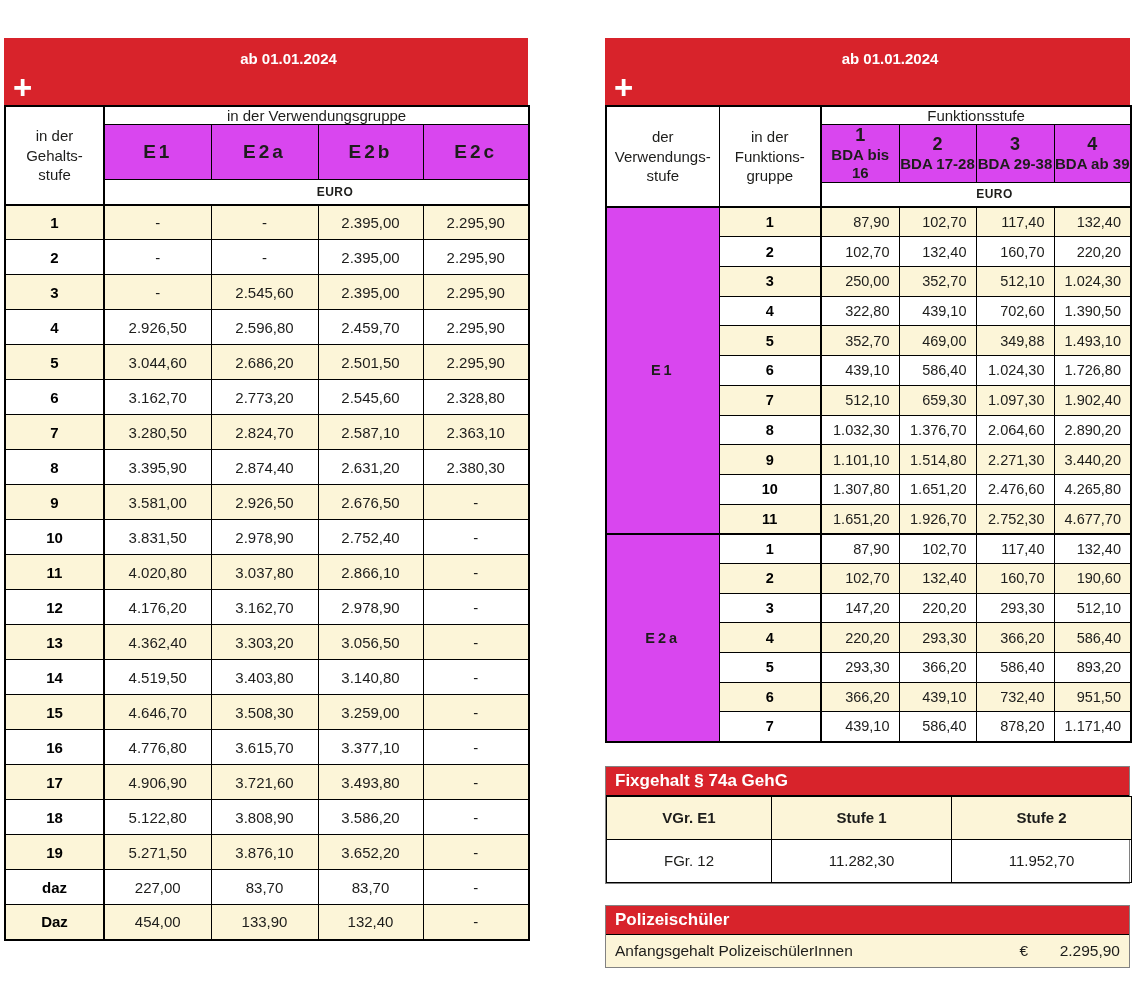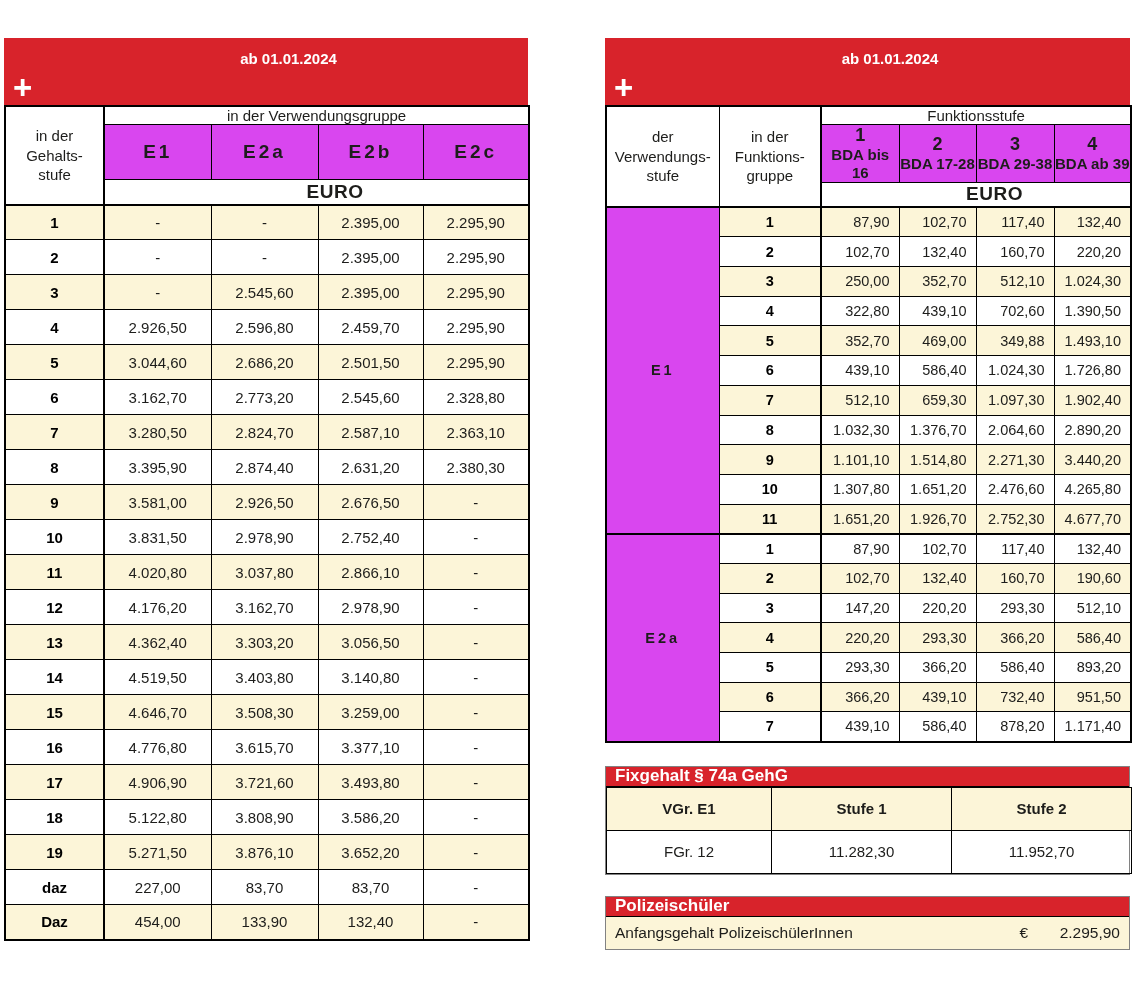--- a/index.html
+++ b/index.html
@@ -32,41 +32,41 @@
 
   .hrow1 td { height:18px; font-size:15px; }
   .hrow2 td { height:55px; }
   .hrow3 td { height:25px; }
 
   .multiline { white-space:pre-line; font-size:14px; line-height:1.3; }
   .gray { background:#d946ef; }
   .groupcell { font-weight:bold; font-size:19px; letter-spacing:3px; }
   .stufecell .num { font-weight:bold; font-size:18px; line-height:1.15; }
   .stufecell .bda { font-weight:bold; font-size:15px; line-height:1.2; }
-  .euro { font-weight:bold; font-size:19px; letter-spacing:0.5px;padding-left:37px; }
+  .euro { font-weight:bold; font-size:12px; letter-spacing:0.5px;padding-left:37px; }
 
   .colsep { border-right:2px solid #000 !important; }
   .vsep   { border-left:2px solid #000 !important; }
   .main tbody tr:first-child td { border-top:2px solid #000; }
   tr.group-start td { border-top:2px solid #000; }
 
   .band { background:#fcf5d8; }
 
   .left-t  tbody td { height:35px; font-size:15px; }
   .right-t tbody td { height:29.7px; font-size:14.5px; }
   .rowlabel { font-weight:bold; font-size:15px; color:#000; }
   .rval { text-align:right !important; padding-right:9px; }
 
   
   .mini { border:1px solid #828282; }
   .mini-fix { margin-top:23px; }
   .mini-pol { margin-top:21px; }
   .minihead {
     background:#d8232b; color:#fff; font-weight:bold; font-size:17px;
-    height:20px; display:flex; align-items:center; padding:0 9px;
+    height:29px; display:flex; align-items:center; padding:0 9px;
     border-bottom:1px solid #000;
   }
   .minitab td { border:1px solid #000; height:43px; text-align:center; font-size:15px; vertical-align:middle; }
   .minitab tr.band td { font-weight:bold; }
   .polrow { display:flex; align-items:center; height:32px; padding:8px 9px; font-size:15.5px; }
   .pollabel { flex:1; text-align:left; }
   .poleuro { margin-right:30px; }
   .polval { width:62px; text-align:right; }
 </style>
 </head>

